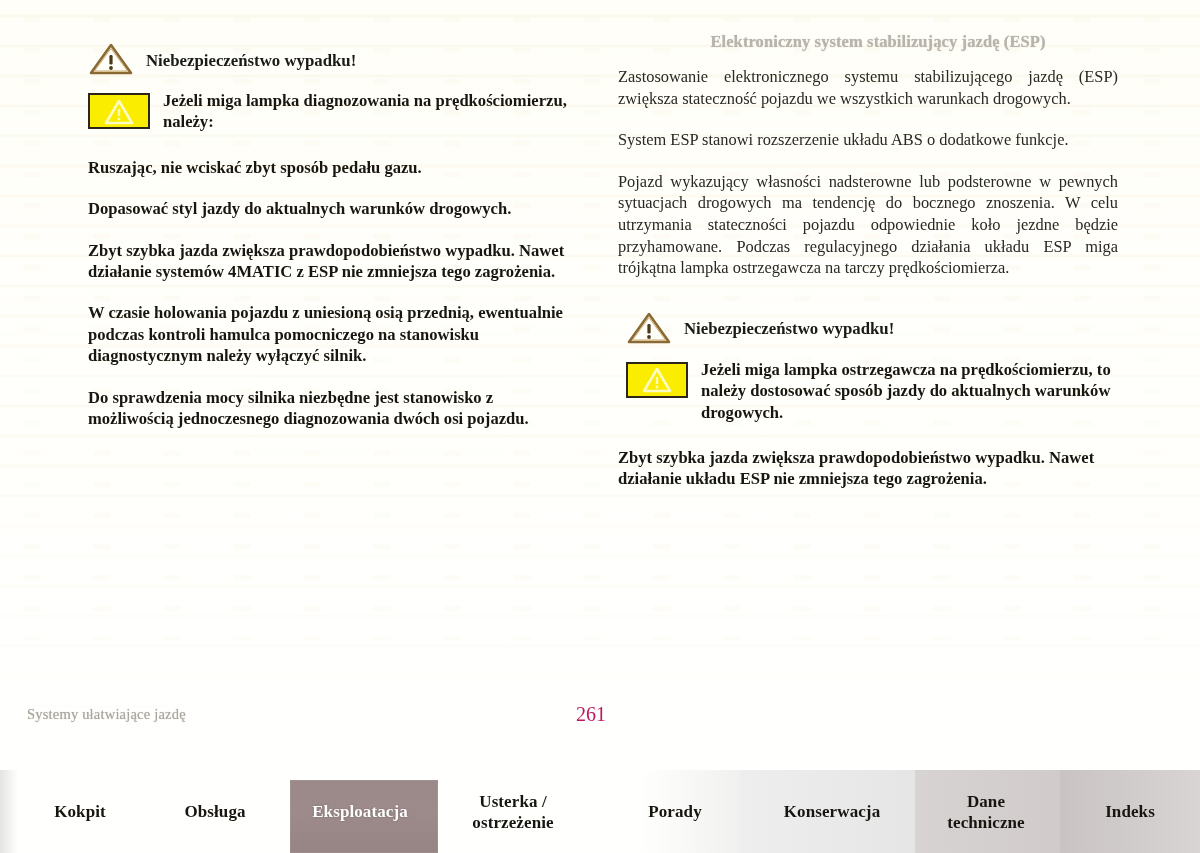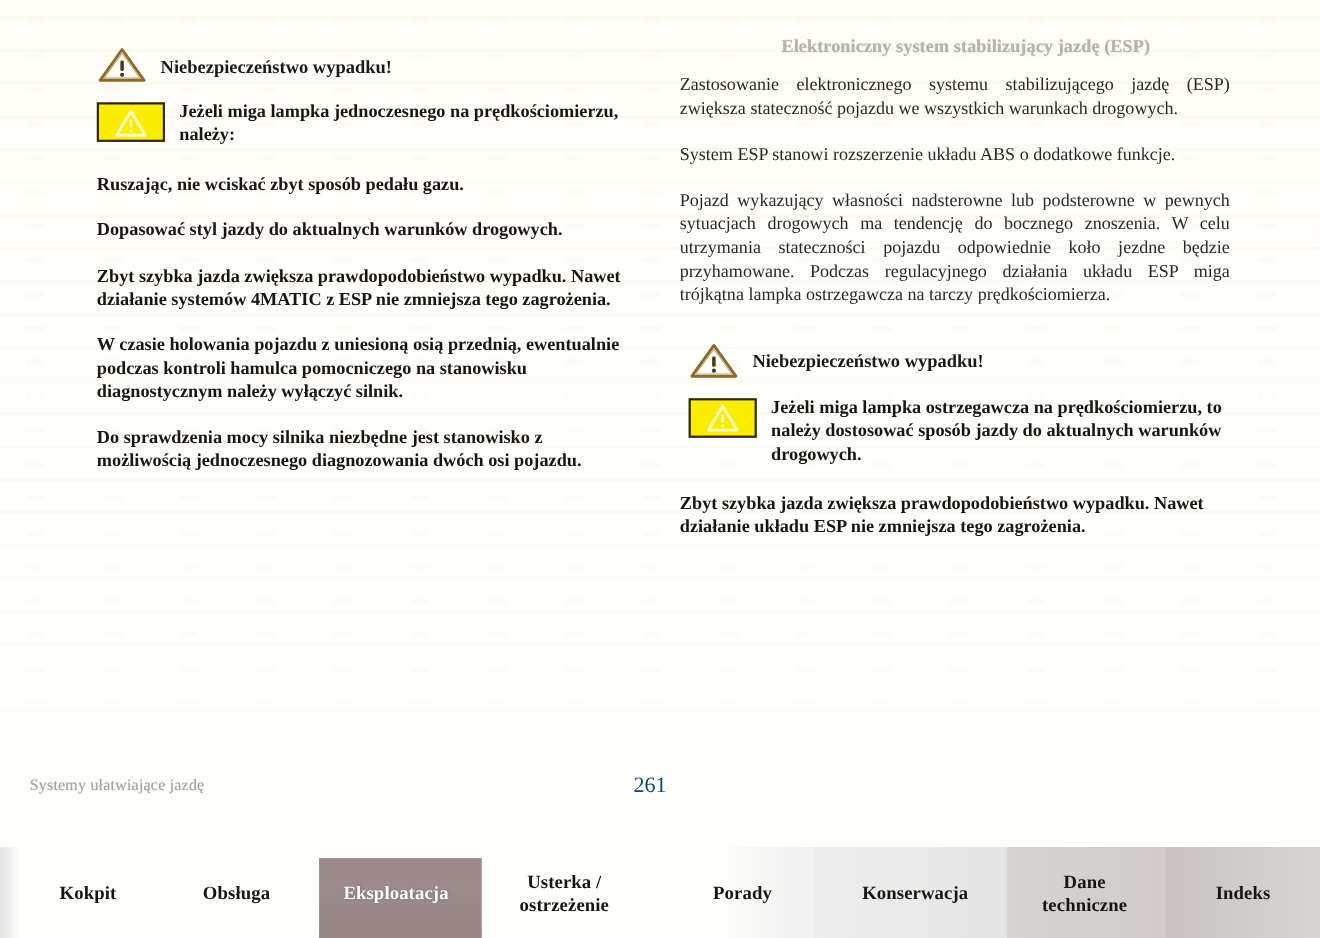--- a/index.html
+++ b/index.html
@@ -151,21 +151,21 @@
     font-size: 14.5px;
     color: #a9a59d;
     text-shadow: 0 0 1px rgba(150,146,138,.55);
     letter-spacing: .2px;
   }
   .footer-page {
     position: absolute;
     left: 576px;
     top: -3px;
     font-size: 20px;
-    color: #0c4a6e;
+    color: #be185d;
   }
 
   
   .tabbar {
     position: absolute;
     left: 0;
     top: 770px;
     width: 1200px;
     height: 83px;
     z-index: 3;
@@ -221,21 +221,21 @@
     <div class="warn-note" style="margin-bottom:24px">
       <span class="yellow-box">
         <span class="inner-tri">
           <svg viewBox="0 0 30 26" width="30" height="26">
             <path d="M15 2 L28 24 L2 24 Z" fill="none" stroke="#fffde8" stroke-width="2.6" stroke-linejoin="round" opacity=".85"></path>
             <rect x="13.8" y="10" width="2.4" height="7" fill="#fffde8" opacity=".8"></rect>
             <circle cx="15" cy="20" r="1.4" fill="#fffde8" opacity=".8"></circle>
           </svg>
         </span>
       </span>
-      <span class="label">Jeżeli miga lampka jednoczesnego na prędkościomierzu, należy:</span>
+      <span class="label">Jeżeli miga lampka diagnozowania na prędkościomierzu, należy:</span>
     </div>
 
     <p class="bold">Ruszając, nie wciskać zbyt sposób pedału gazu.</p>
     <p class="bold">Dopasować styl jazdy do aktualnych warunków drogowych.</p>
     <p class="bold">Zbyt szybka jazda zwiększa prawdopodobieństwo wypadku. Nawet działanie systemów 4MATIC z ESP nie zmniejsza tego zagrożenia.</p>
     <p class="bold">W czasie holowania pojazdu z uniesioną osią przednią, ewentualnie podczas kontroli hamulca pomocniczego na stanowisku diagnostycznym należy wyłączyć silnik.</p>
     <p class="bold">Do sprawdzenia mocy silnika niezbędne jest stanowisko z możliwością jednoczesnego diagnozowania dwóch osi pojazdu.</p>
   </div>
 
   <div class="section-head">Elektroniczny system stabilizujący jazdę (ESP)</div>

